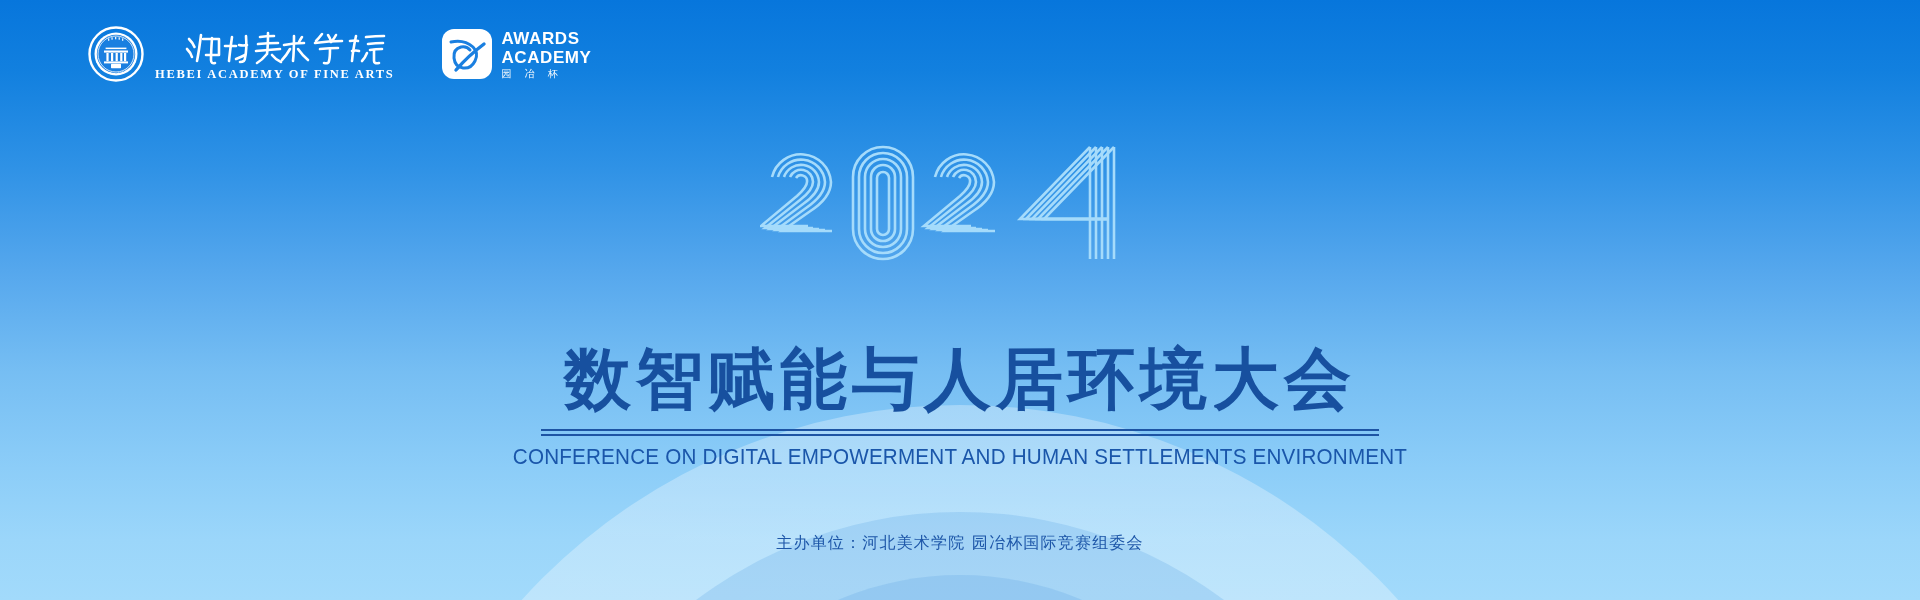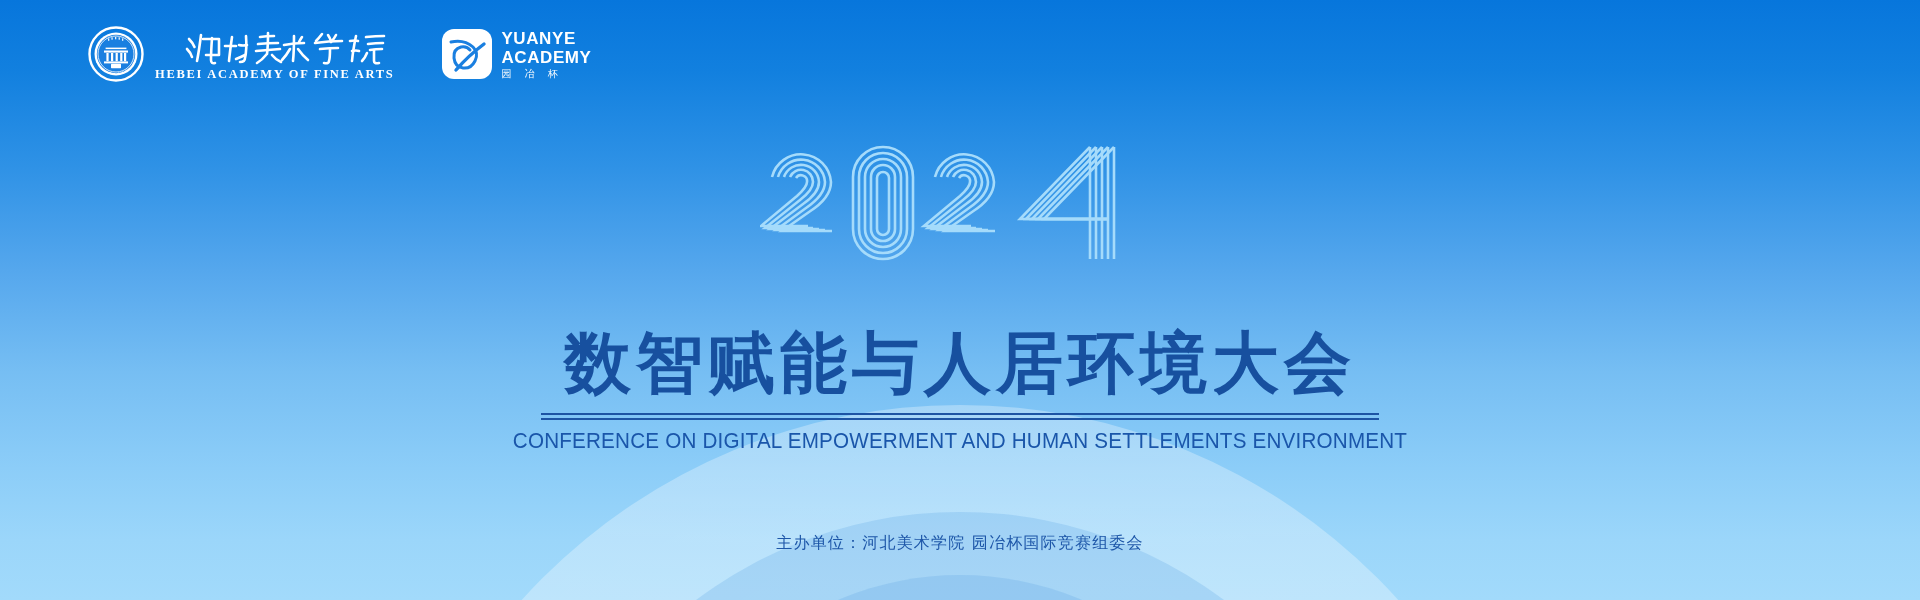--- a/index.html
+++ b/index.html
@@ -72,21 +72,21 @@
   }
 
   
   .year-wrap{
     position:absolute;top:133px;left:50%;transform:translateX(-50%);
     z-index:5;width:400px;height:150px;
   }
 
   
   .title-block{
-    position:absolute;top:330px;left:0;right:0;z-index:5;text-align:center;
+    position:absolute;top:346px;left:0;right:0;z-index:5;text-align:center;
   }
   .title-cn{
     color:#17509f;
     font-family:"DejaVu Sans","Liberation Sans",sans-serif;
     font-weight:700;font-size:67px;letter-spacing:5px;
     line-height:1;white-space:nowrap;margin:0;
   }
   .rules{width:838px;margin:16px auto 0;}
   .rule{height:2px;background:#1d54a4;}
   .rule+.rule{margin-top:3px;}
@@ -206,21 +206,21 @@
     </div>
 
     <div class="yuanye">
       <span class="yy-mark">
         <svg viewBox="0 0 50 50" width="50" height="50" aria-hidden="true">
           <path d="M9 13 q13 -3 22 5 q6 6 2 14 q-4 8 -12 7 q-8 -1 -9 -10 q-1 -9 7 -11 q6 -1 9 3" fill="none" stroke="#1a7fe0" stroke-width="3" stroke-linecap="round"></path>
           <path d="M14 41 q12 -14 28 -26" fill="none" stroke="#1a7fe0" stroke-width="3.4" stroke-linecap="round"></path>
         </svg>
       </span>
       <span class="yy-txt">
-        <span class="yy-l1">YUANYE</span>
+        <span class="yy-l1">AWARDS</span>
         <span class="yy-l2">ACADEMY</span>
         <span class="yy-cn">园 冶 杯</span>
       </span>
     </div>
 
   </div>
 
   <div class="year-wrap">
     <svg viewBox="0 0 400 150" width="400" height="150" aria-hidden="true">
       <defs>

